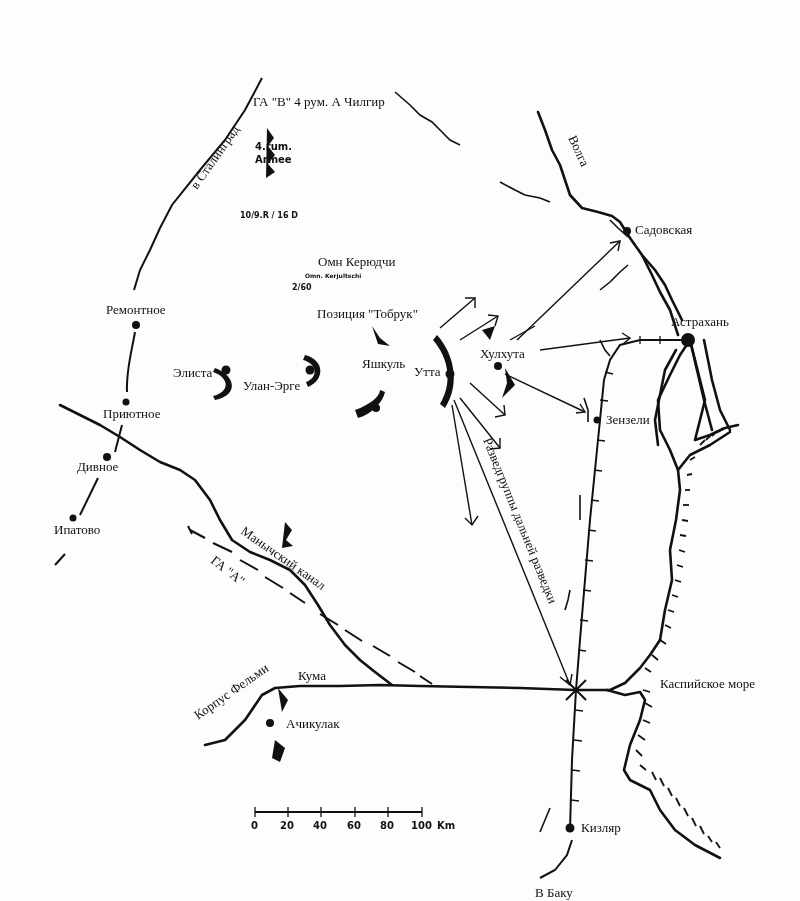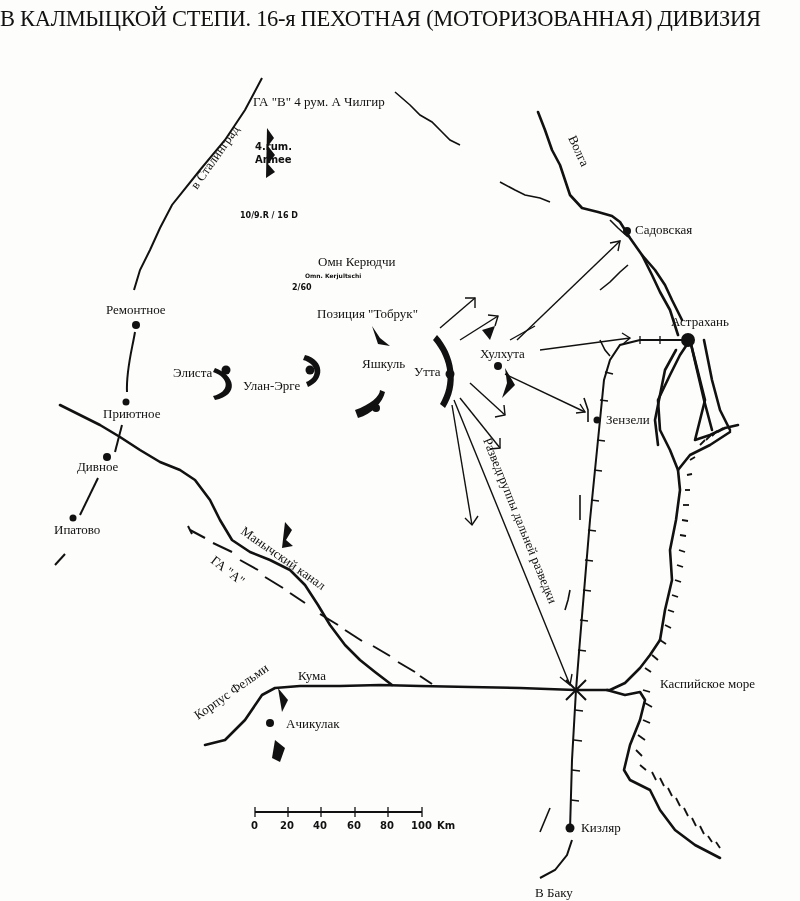--- a/index.html
+++ b/index.html
@@ -13,21 +13,20 @@
   .arr{fill:none;stroke:#111;stroke-width:1.4;}
   .rail{fill:none;stroke:#111;stroke-width:2;}
   .town{fill:#111;}
   .soft{fill:#111;}
   .hatch{stroke:#111;stroke-width:1.8;}
 </style>
 </head>
 <body>
 
 <div id="page">
-  <div class="title">В КАЛМЫЦКОЙ СТЕПИ. 16-я ПЕХОТНАЯ (МОТОРИЗОВАННАЯ) ДИВИЗИЯ</div>
 
   <svg width="800" height="901" viewBox="0 0 800 901">
 
     <path class="thin" style="stroke-width:2" d="M262,78 L245,110 L225,140 L200,170 L172,205 L160,228 L150,250 L140,270 L134,290"></path>
     <text class="lbl" transform="translate(197,190) rotate(-55)">в Сталинград</text>
 
     <path class="thin" style="stroke-width:2" d="M135,332 C132,350 126,370 127,392"></path>
     <path class="thin" style="stroke-width:2" d="M122,425 L115,452"></path>
     <path class="thin" style="stroke-width:2" d="M98,478 L80,515"></path>
     <path class="thin" style="stroke-width:2" d="M65,554 L55,565"></path>

